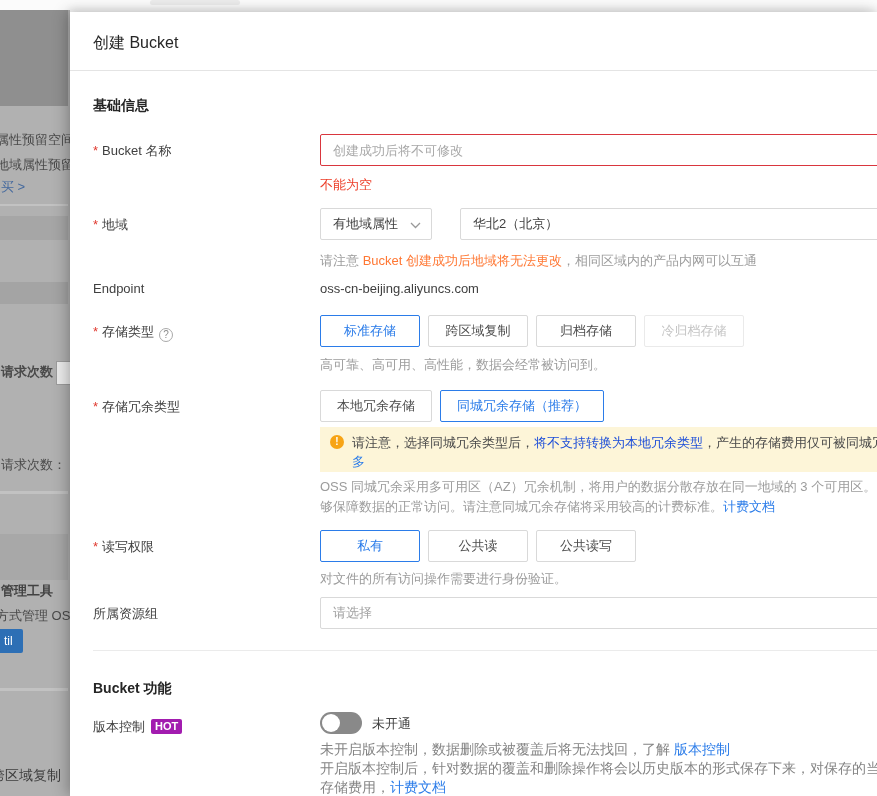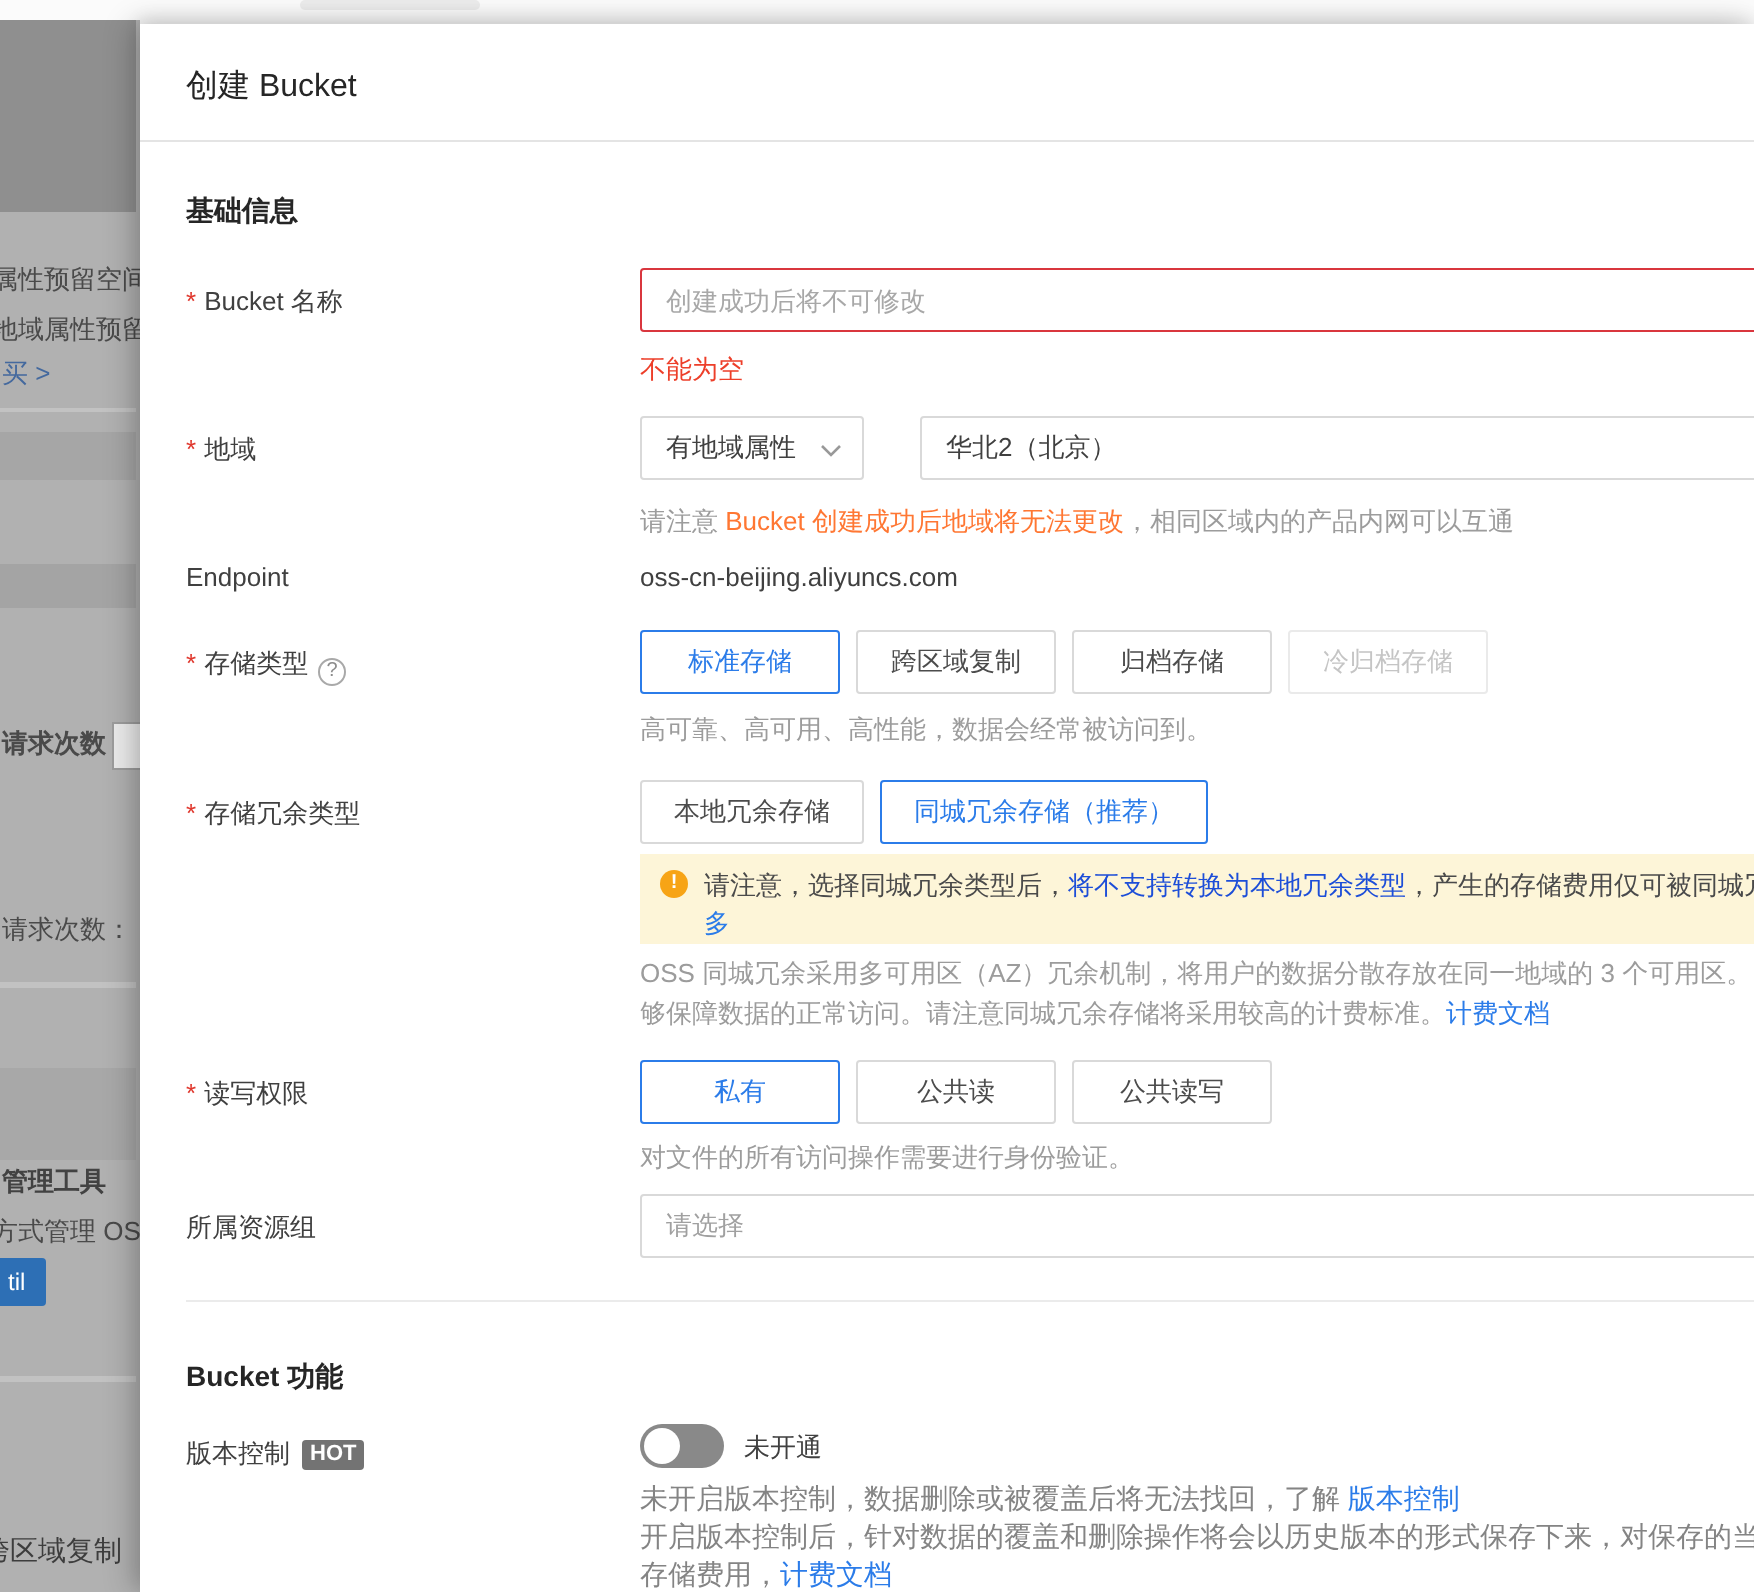--- a/index.html
+++ b/index.html
@@ -64,21 +64,21 @@
   .warn-icon { position:absolute; left:10px; top:8px; width:14px; height:14px; border-radius:50%;
     background:#f7a416; color:#fff; font-size:10px; font-weight:700; text-align:center; line-height:14px; }
   .warn-em { color:#1d4ed8; }
   .warn-line1 { white-space:nowrap; }
 
   .help-circle { display:inline-block; width:14px; height:14px; margin-left:5px;
     border:1px solid #a9a9a9; border-radius:50%; color:#8c8c8c; font-size:10px;
     text-align:center; line-height:12px; vertical-align:-2px; cursor:pointer; }
 
   .hot-badge { display:inline-block; margin-left:6px; padding:1px 4px 2px;
-    background:#737373; color:#fff; font-size:11px; font-weight:700; border-radius:2px;
+    background:#a21caf; color:#fff; font-size:11px; font-weight:700; border-radius:2px;
     vertical-align:1px; }
 
   .switch { position:absolute; left:250px; top:700px; width:42px; height:22px;
     border-radius:11px; background:#898989; cursor:pointer; }
   .switch .knob { position:absolute; left:2px; top:2px; width:18px; height:18px;
     border-radius:50%; background:#fff; }
   .switch-state { position:absolute; left:302px; top:703px; font-size:13px; color:#404040; }
 
   .v-desc { position:absolute; left:250px; font-size:14px; color:#848484; white-space:nowrap; }
 </style>

